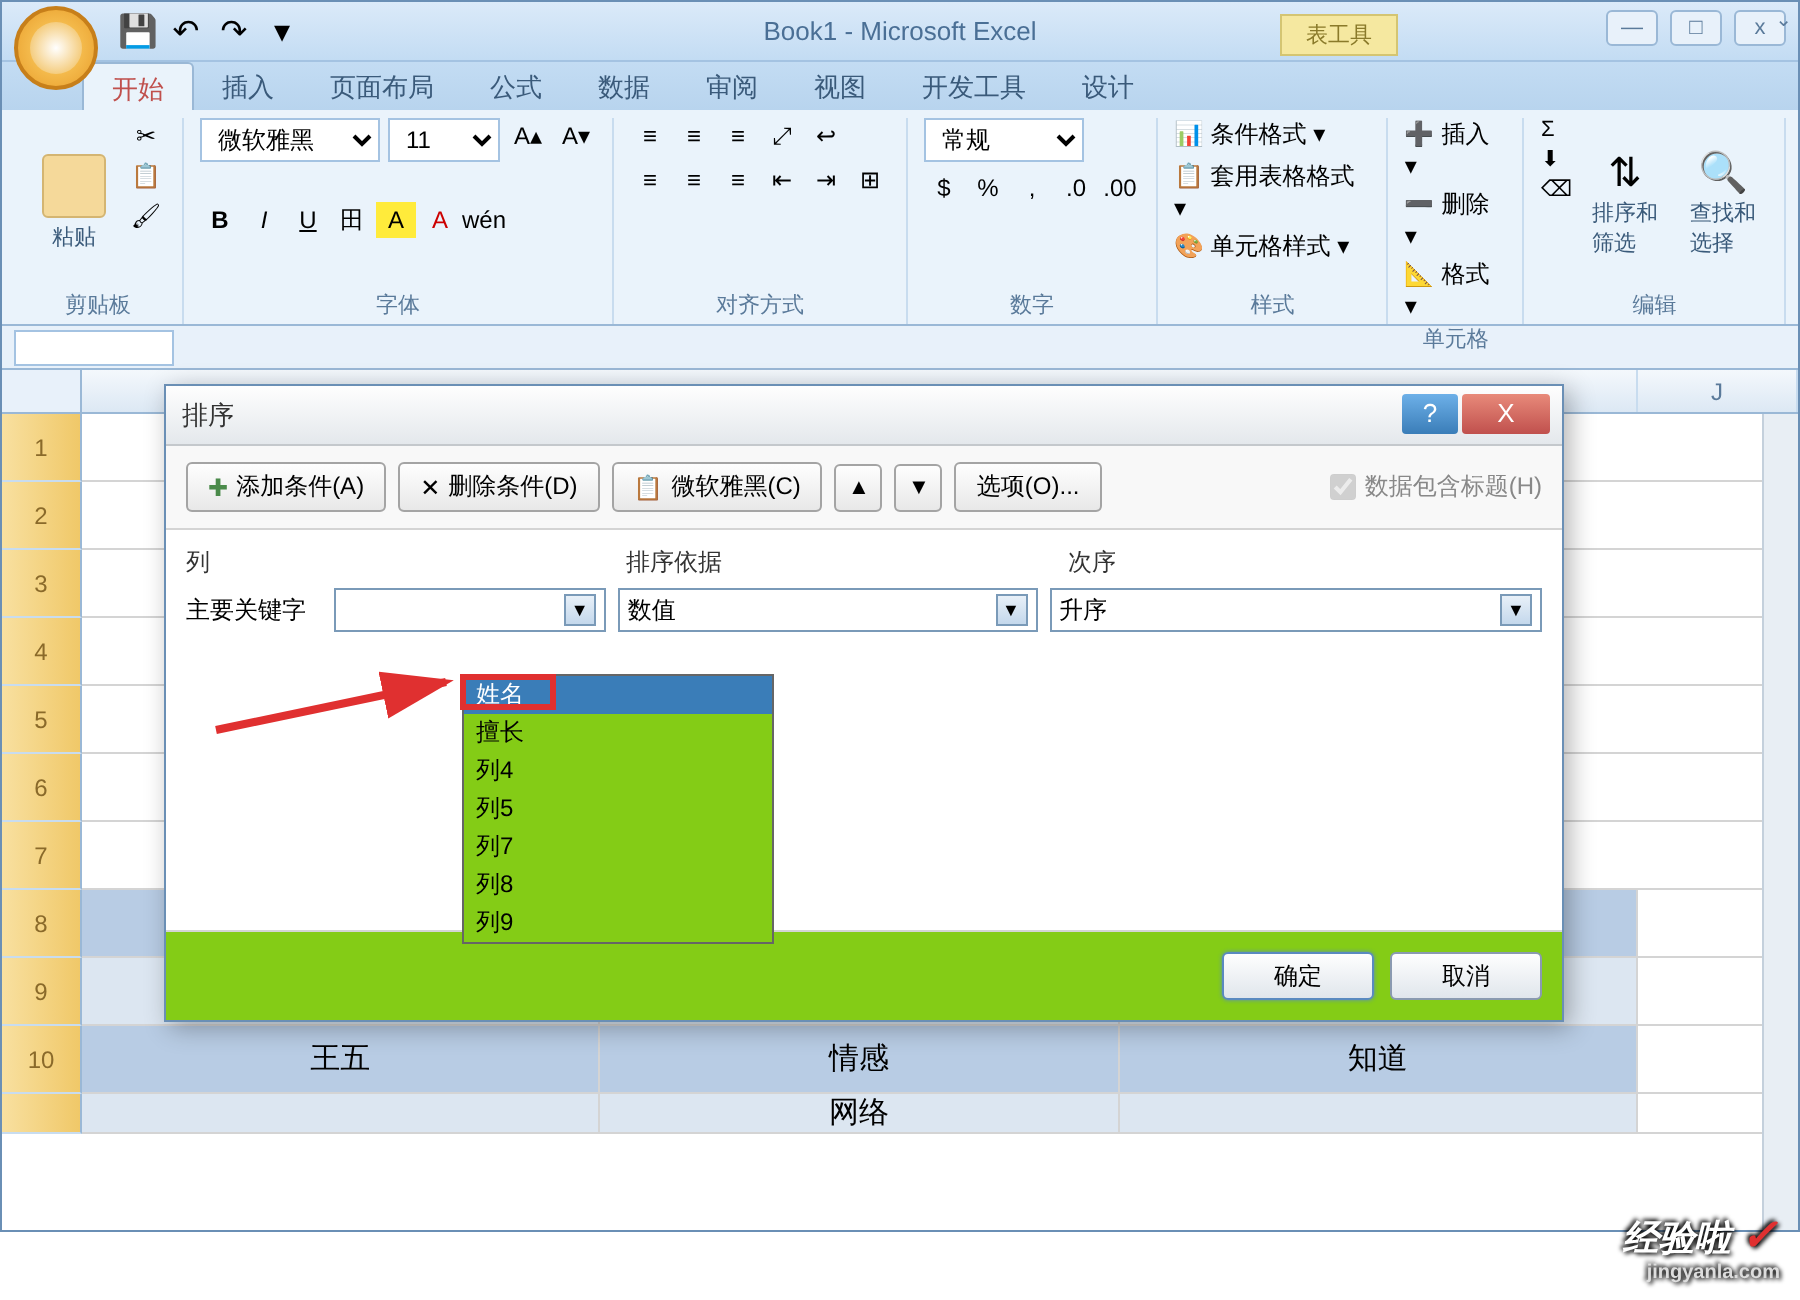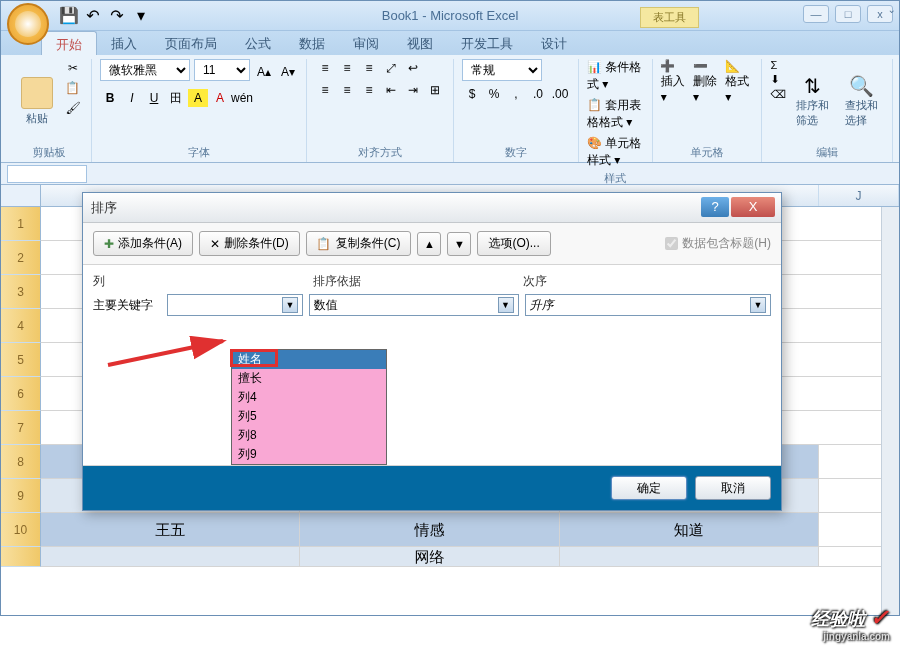--- a/index.html
+++ b/index.html
@@ -23,21 +23,21 @@
 .ribbon { height: 108px; background: #eaf3fb; border-bottom: 1px solid #9ab8d6; display: flex; padding: 4px 6px 0 6px; }
 .ribbon-group { border-right: 1px solid #c8dcef; padding: 0 8px; display: flex; flex-direction: column; }
 .group-content { flex: 1; display: flex; gap: 4px; }
 .group-label { text-align: center; font-size: 11px; color: #5a7a9a; padding: 2px 0; }
 .big-btn { display: flex; flex-direction: column; align-items: center; justify-content: center; padding: 2px 6px; cursor: pointer; }
 .big-btn-icon { width: 32px; height: 32px; background: #f5d99a; border: 1px solid #d4b572; border-radius: 3px; margin-bottom: 2px; }
 .big-btn-label { font-size: 11px; color: #3a5a7a; }
 .small-btns { display: flex; flex-direction: column; gap: 2px; }
 .small-btn { width: 20px; height: 18px; border: 1px solid transparent; display: flex; align-items: center; justify-content: center; font-size: 12px; cursor: pointer; }
 .combo { height: 22px; border: 1px solid #a4c3e2; background: #fff; font-size: 12px; padding: 0 4px; }
-.font-row { display: flex; gap: 4px; margin-bottom: 4px; align-items: flex-end; }
+.font-row { display: flex; gap: 4px; margin-bottom: 16px; }
 .btn-row { display: flex; gap: 2px; }
 
 .formula-bar { height: 22px; background: #e8f1fa; border-bottom: 1px solid #9ab8d6; display: flex; align-items: center; padding: 0 6px; }
 .name-box { width: 80px; height: 18px; border: 1px solid #a4c3e2; background: #fff; }
 
 .sheet-area { position: relative; height: 430px; background: #fff; }
 .col-headers { display: flex; height: 22px; background: linear-gradient(#f4f8fc, #dce8f4); border-bottom: 1px solid #9ab8d6; }
 .corner { width: 40px; border-right: 1px solid #9ab8d6; background: #e8f1fa; }
 .col-h { flex: 1; border-right: 1px solid #c8dcef; text-align: center; font-size: 12px; color: #5a7a9a; line-height: 22px; background: linear-gradient(#f4f8fc, #dce8f4); }
 .col-h:last-child { background: linear-gradient(#f4f8fc, #dce8f4); }
@@ -56,37 +56,37 @@
 
 .dialog-toolbar { padding: 8px 10px; display: flex; gap: 6px; align-items: center; border-bottom: 1px solid #d4d4d4; background: #f8f8f8; }
 .dlg-btn { padding: 3px 10px; border: 1px solid #a4a4a4; background: linear-gradient(#fefefe, #e8e8e8); border-radius: 3px; font-size: 12px; cursor: pointer; display: flex; align-items: center; gap: 4px; }
 .arrow-btn { width: 24px; height: 24px; border: 1px solid #a4a4a4; background: linear-gradient(#fefefe, #e8e8e8); border-radius: 3px; text-align: center; line-height: 22px; font-size: 11px; cursor: pointer; }
 .checkbox-label { font-size: 12px; color: #888; margin-left: auto; display: flex; align-items: center; gap: 4px; }
 
 .dialog-body { padding: 8px 10px; background: #fff; }
 .sort-headers { display: flex; font-size: 12px; color: #333; margin-bottom: 4px; }
 .sort-h1 { width: 220px; }
 .sort-h2 { width: 210px; }
-.sort-h3 { flex: 1; }
+.sort-h3 { flex: 1; margin-left: 11px; }
 .sort-row { display: flex; align-items: center; gap: 6px; }
 .sort-label { font-size: 12px; width: 70px; }
 .sort-combo { height: 22px; border: 1px solid #7a9ab8; background: #fff; font-size: 12px; padding: 0 4px; display: flex; align-items: center; justify-content: space-between; cursor: pointer; }
 .sort-combo.c1 { width: 140px; }
 .sort-combo.c2 { width: 216px; }
-.sort-combo.c3 { width: 254px; font-style: italic; }
+.sort-combo.c3 { width: 254px; }
 .combo-arrow { width: 16px; height: 16px; background: linear-gradient(#e8f0f8, #c4d8ec); border: 1px solid #7a9ab8; text-align: center; line-height: 14px; font-size: 9px; }
 
-.dropdown-list { position: absolute; top: 84px; left: 148px; width: 156px; background: #f9a8d4; border: 1px solid #666; z-index: 200; }
+.dropdown-list { position: absolute; top: 72px; left: 148px; width: 156px; background: #84cc16; border: 1px solid #666; z-index: 200; }
 .dd-item { padding: 1px 6px; font-size: 12px; cursor: pointer; }
 .dd-item.sel { background: #3a7db8; color: #fff; }
 .dd-highlight { position: absolute; top: -1px; left: -2px; width: 48px; height: 18px; border: 3px solid #e03030; pointer-events: none; }
 
 .red-arrow { position: absolute; top: 70px; left: 20px; z-index: 201; }
 
-.dialog-footer { padding: 10px; display: flex; justify-content: flex-end; gap: 8px; background: #0369a1; border-top: 1px solid #d4d4d4; }
+.dialog-footer { padding: 10px; display: flex; justify-content: flex-end; gap: 8px; background: #84cc16; border-top: 1px solid #d4d4d4; }
 .footer-btn { width: 76px; height: 24px; border: 1px solid #8a9ab0; background: linear-gradient(#fefefe, #e0e6ec); border-radius: 3px; font-size: 12px; cursor: pointer; }
 .footer-btn.primary { border: 1px solid #5a8ac0; box-shadow: 0 0 2px #5a8ac0; }
 
 .watermark { position: absolute; bottom: 8px; right: 10px; font-size: 18px; font-weight: bold; color: #fff; text-shadow: 1px 1px 2px #000, -1px -1px 2px #000; font-style: italic; z-index: 300; padding-left: 29px; }
 .watermark small { display: block; font-size: 10px; color: #ddd; font-style: normal; margin-left: 12px; }
 .checkmark { color: #e03030; font-size: 22px; }
 
 .vscroll { position: absolute; right: 0; top: 22px; bottom: 0; width: 18px; background: #e8eef4; border-left: 1px solid #c4d0dc; }
 .expand-arrow { position: absolute; right: 4px; top: 4px; font-size: 10px; color: #5a7a9a; cursor: pointer; }
 </style>
@@ -198,21 +198,21 @@
     <div class="ribbon-group">
       <div class="group-content" style="flex-direction:column; font-size:12px;">
         <div>📊 <span>条件格式</span> ▾</div>
         <div>📋 <span>套用表格格式</span> ▾</div>
         <div>🎨 <span>单元格样式</span> ▾</div>
       </div>
       <div class="group-label">样式</div>
     </div>
 
     <div class="ribbon-group">
-      <div class="group-content" style="flex-direction:row; font-size:12px;">
+      <div class="group-content" style="flex-direction:column; font-size:12px;">
         <div>➕ <span>插入</span> ▾</div>
         <div>➖ <span>删除</span> ▾</div>
         <div>📐 <span>格式</span> ▾</div>
       </div>
       <div class="group-label">单元格</div>
     </div>
 
     <div class="ribbon-group">
       <div class="group-content">
         <div class="small-btns" style="font-size:11px;">
@@ -320,21 +320,21 @@
     <div class="dlg-btn">
         <span style="color:#4a8a4a">✚</span>
         <span>添加条件(A)</span>
       </div>
     <div class="dlg-btn">
         <span>✕</span>
         <span>删除条件(D)</span>
       </div>
     <div class="dlg-btn">
         <span>📋</span>
-        <span>复制条件(C)</span>
+        <span>微软雅黑(C)</span>
       </div>
     <div class="arrow-btn">▲</div>
     <div class="arrow-btn">▼</div>
     <div class="dlg-btn">选项(O)...</div>
     <label class="checkbox-label">
       <input type="checkbox" checked="" disabled="" style="">
       <span>数据包含标题(H)</span>
     </label>
   </div>
   <div class="dialog-body" style="position:relative; height:200px;">
@@ -358,20 +358,21 @@
           <span class="combo-arrow">▼</span>
       </div>
     </div>
 
     <div class="dropdown-list">
       <div class="dd-highlight"></div>
       <div class="dd-item sel">姓名</div>
       <div class="dd-item">擅长</div>
       <div class="dd-item">列4</div>
       <div class="dd-item">列5</div>
+      <div class="dd-item">列7</div>
       <div class="dd-item">列8</div>
       <div class="dd-item">列9</div>
     </div>
 
     <svg class="red-arrow" width="130" height="40">
       <defs>
           <marker id="ah" markerWidth="10" markerHeight="10" refX="8" refY="3" orient="auto">
             <path d="M0,0 L0,6 L9,3 z" fill="#e03030"></path>
           </marker>
         </defs>

